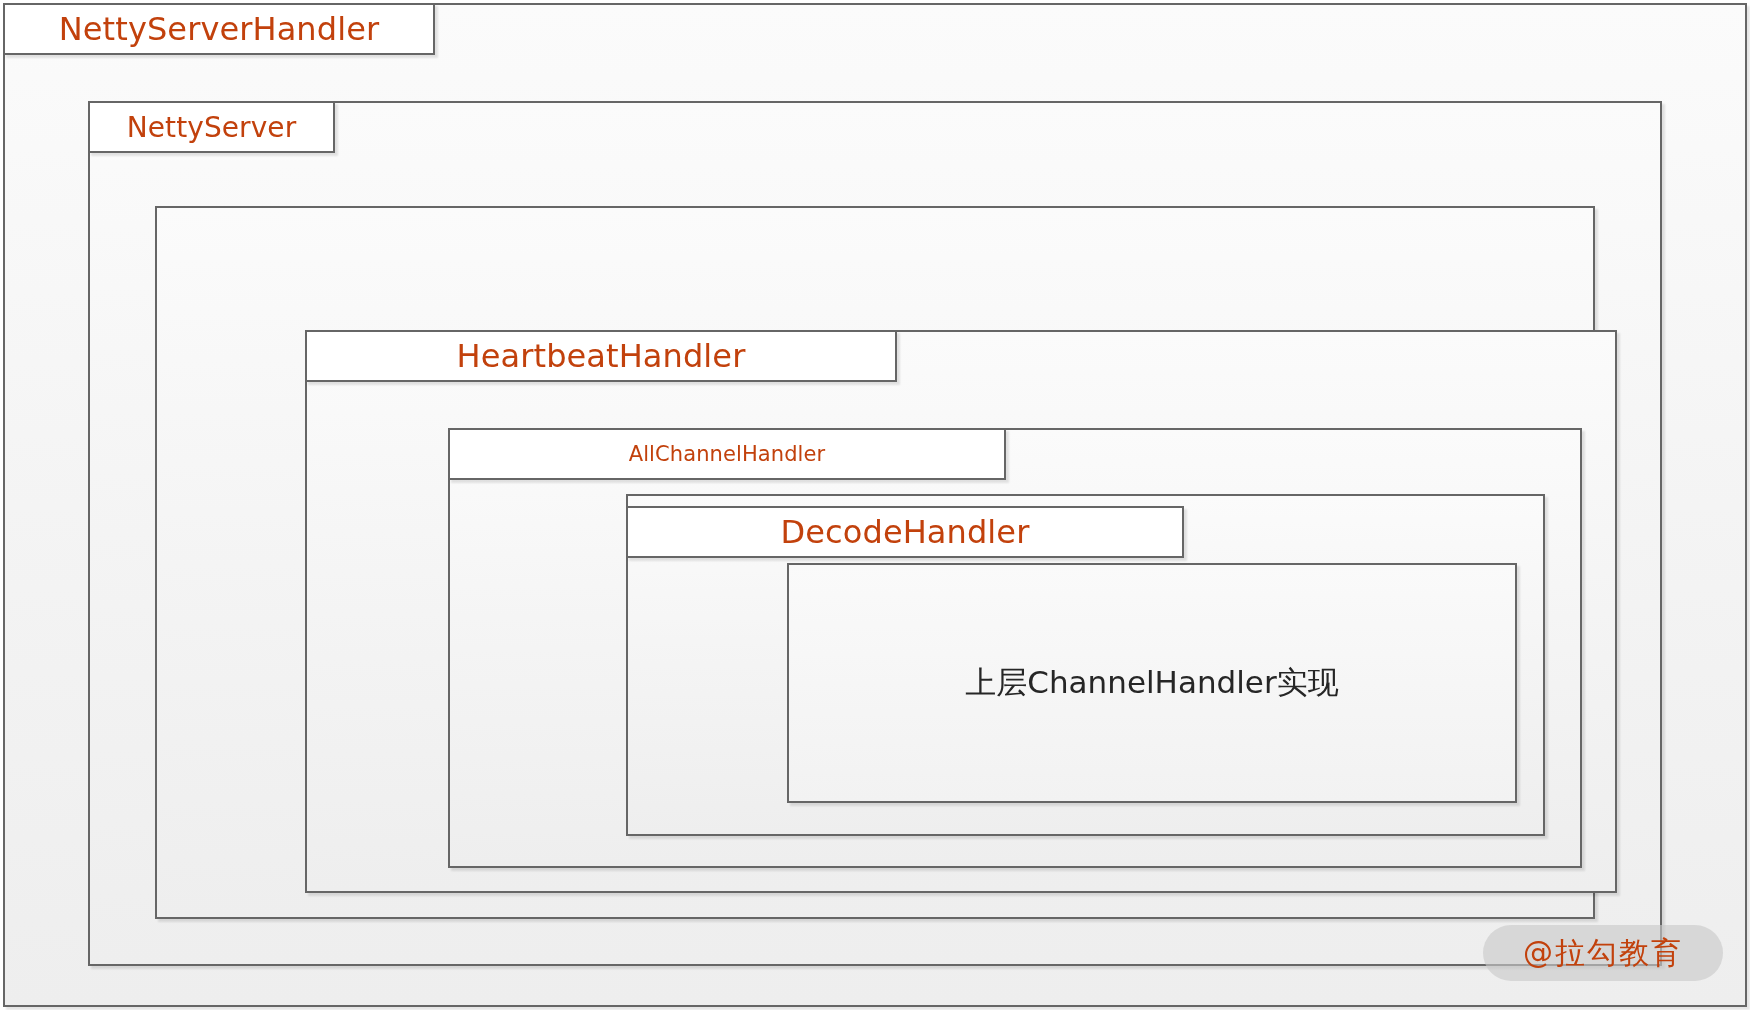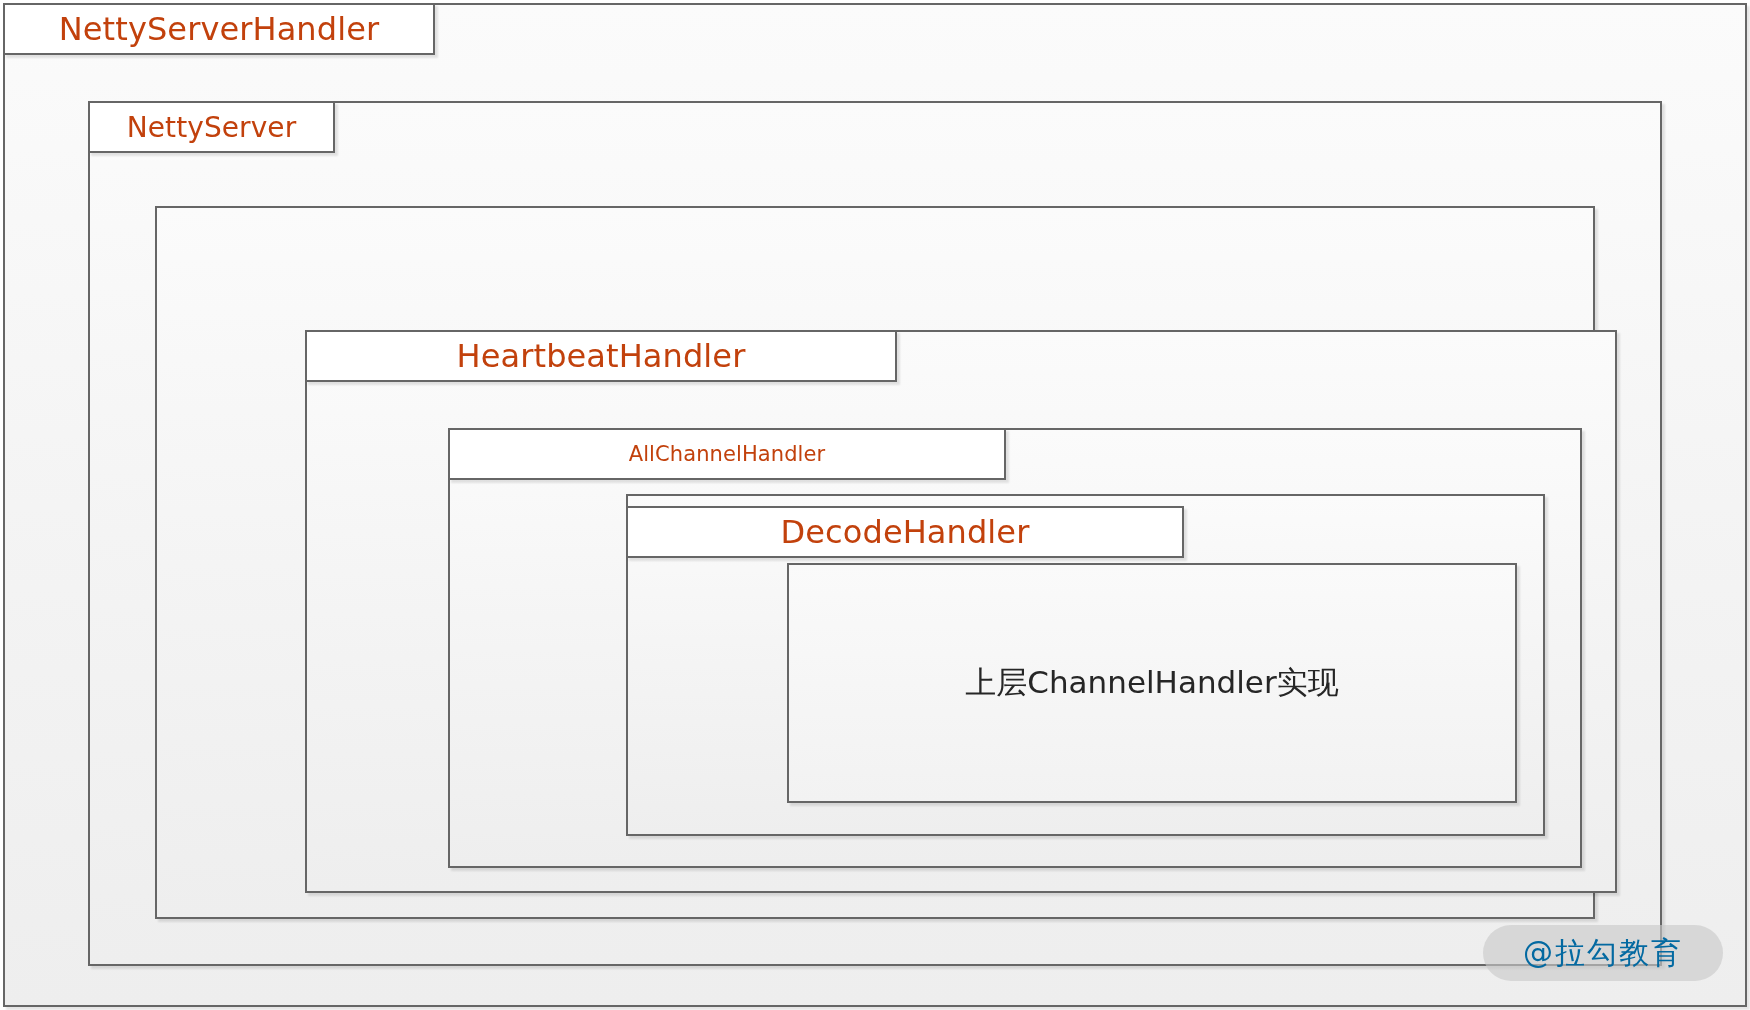--- a/index.html
+++ b/index.html
@@ -62,21 +62,21 @@
   }
 
   
   .watermark {
     position: absolute;
     display: flex;
     align-items: center;
     justify-content: center;
     background: rgba(200, 200, 200, 0.62);
     border-radius: 32px;
-    color: #0369a1;
+    color: #c2410c;
     font-size: 30px;
     letter-spacing: 2px;
     pointer-events: none;
     user-select: none;
   }
 
   
   #box-netty-server-handler { left: 3px;   top: 3px;   width: 1744px; height: 1004px; }
   #tab-netty-server-handler { left: 3px;   top: 3px;   width: 432px;  height: 52px;  font-size: 32px; }
 

